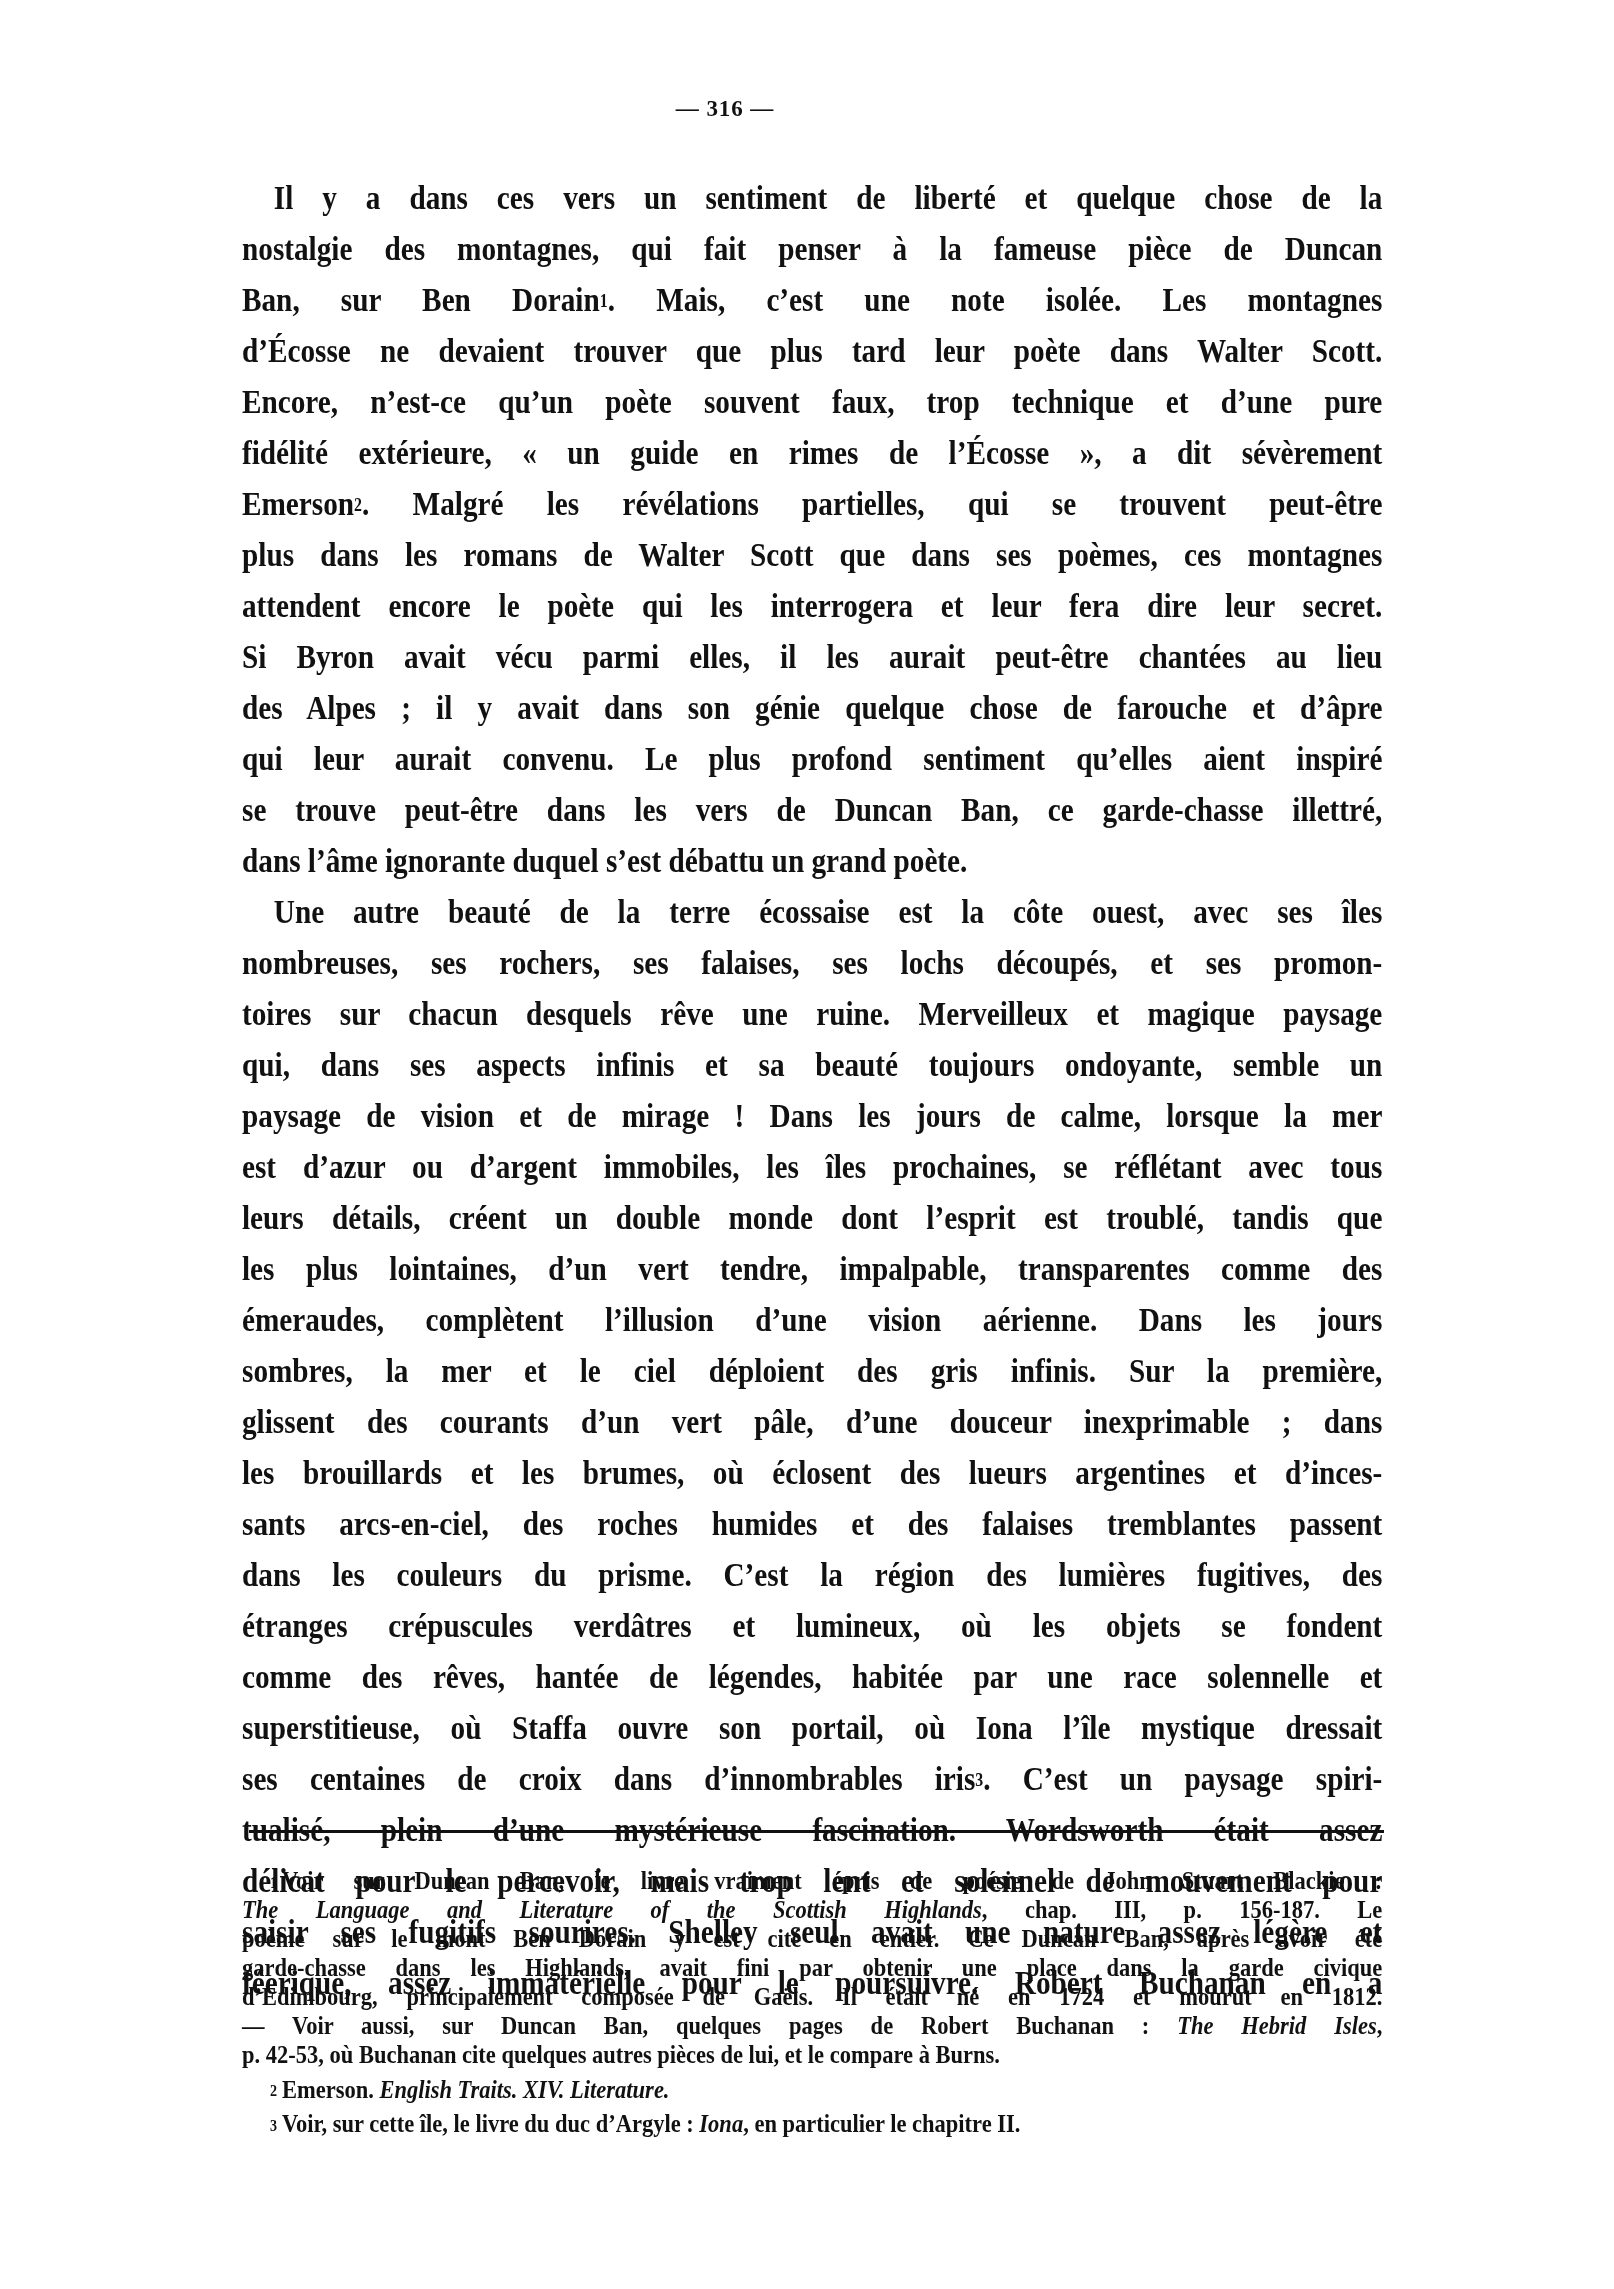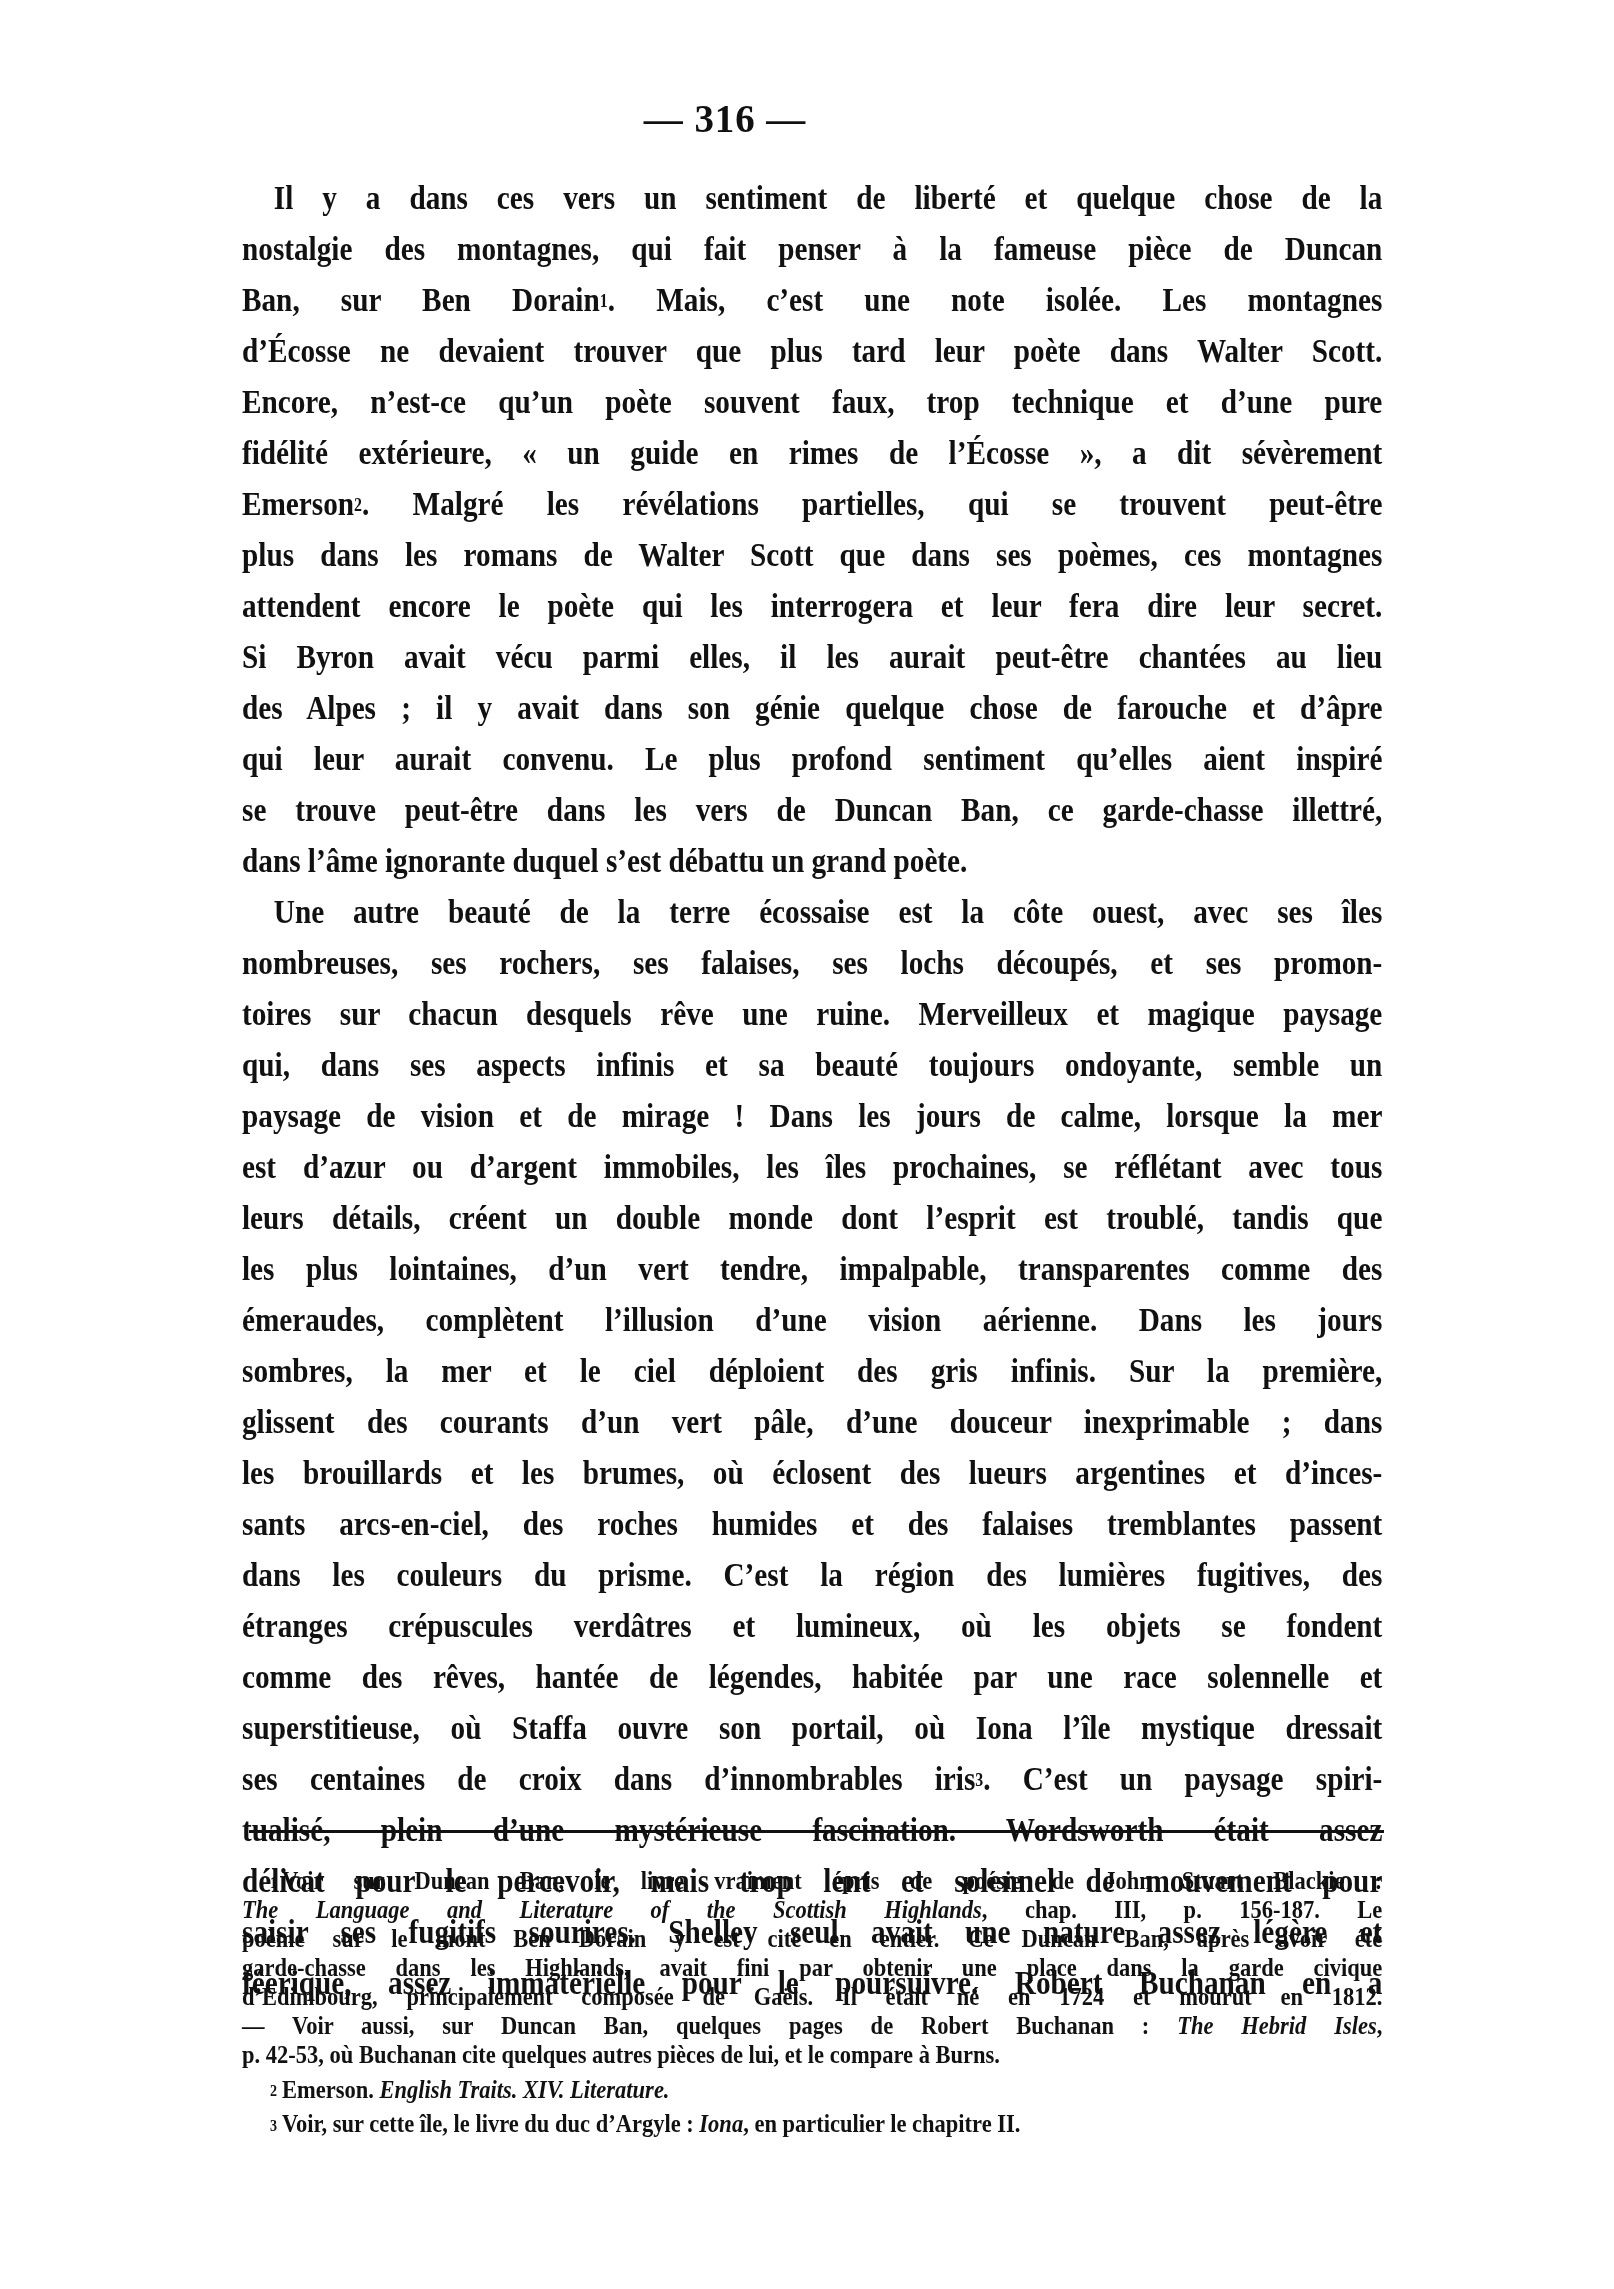--- a/index.html
+++ b/index.html
@@ -1,19 +1,19 @@
 <!DOCTYPE html>
 <html style="font-size:14.8px"><head>
 <meta charset="utf-8">
 <style>
   html, body { margin:0; padding:0; background:#ffffff; }
   body { width:1614px; height:2290px; position:relative; overflow:hidden; color:#111; }
   .page-number {
     position:absolute; top:96px; left:0; width:1450px; text-align:center;
-    font-family:"Liberation Serif", "DejaVu Serif", serif; font-size:39px; font-weight:bold; letter-spacing:0.9px;
+    font-family:"Liberation Serif", "DejaVu Serif", serif; font-size:23px; font-weight:bold; letter-spacing:0.9px;
   }
   .body-text {
     position:absolute; left:242px; top:172px; width:1141px;
     font-family:"Liberation Serif", "DejaVu Serif", serif;
     font-size:34px; font-weight:bold; line-height:51px;
     transform:scaleX(0.86); transform-origin:left top;
   }
   .line { display:block; white-space:nowrap; text-align:justify; text-align-last:justify; width:1326px; height:51px; }
   .line.last { text-align-last:left; }
   .line.indent { padding-left:37px; width:1289px; }

